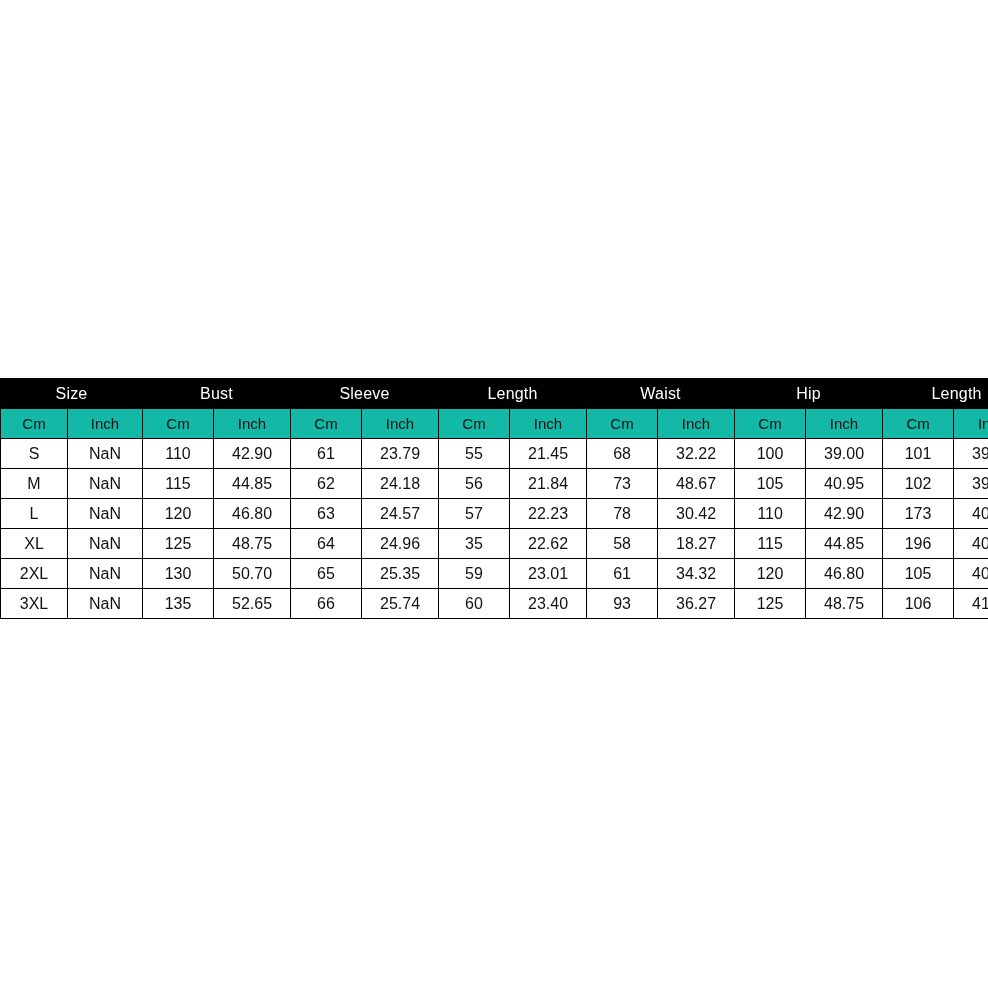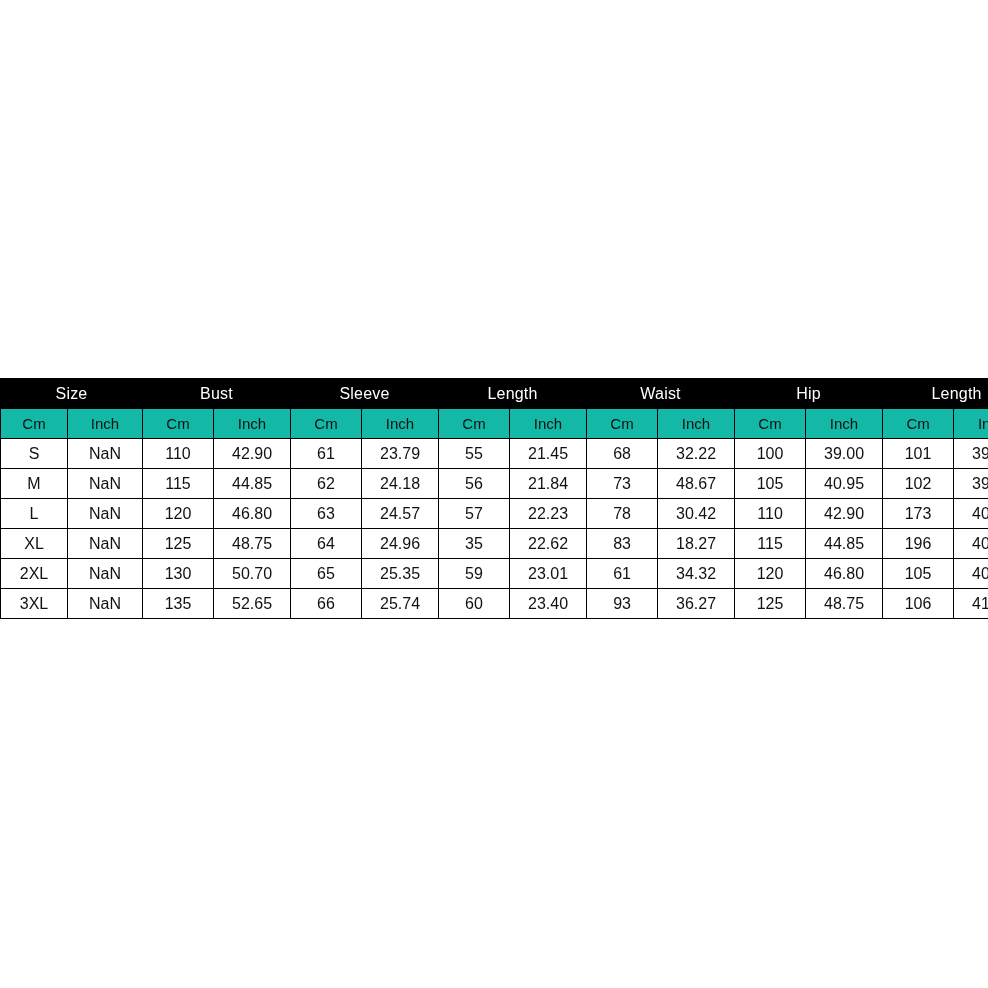--- a/index.html
+++ b/index.html
@@ -159,21 +159,21 @@
       </tr>
       <tr class="data-row">
         <td>XL</td>
         <td>NaN</td>
         <td>125</td>
         <td>48.75</td>
         <td>64</td>
         <td>24.96</td>
         <td>35</td>
         <td>22.62</td>
-        <td>83</td>
+        <td>58</td>
         <td>18.27</td>
         <td>115</td>
         <td>44.85</td>
         <td>196</td>
         <td>40.56</td>
       </tr>
       <tr class="data-row">
         <td>2XL</td>
         <td>NaN</td>
         <td>130</td>

